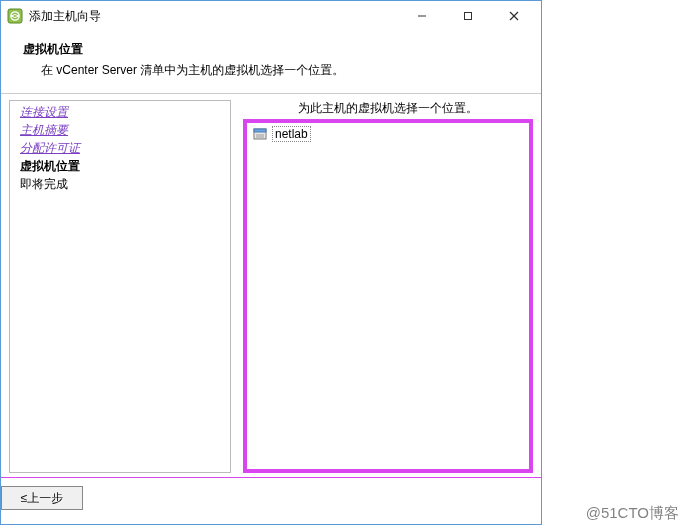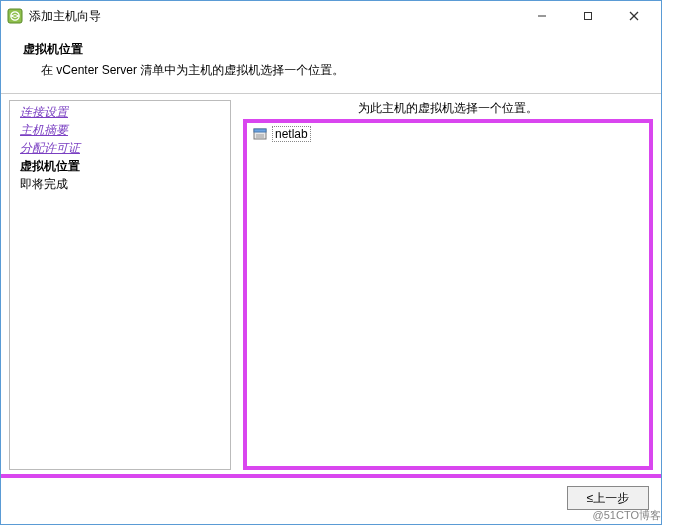--- a/index.html
+++ b/index.html
@@ -7,21 +7,21 @@
     margin: 0;
     font-family: "Microsoft YaHei", "SimSun", Tahoma, sans-serif;
     font-size: 12px;
     background: #fff;
     color: #000;
     width: 679px;
     height: 525px;
     position: relative;
   }
   .window {
-    width: 662px;
+    width: 542px;
     height: 525px;
     border: 1px solid #5a9bd5;
     background: #fff;
     display: flex;
     flex-direction: column;
   }
   .titlebar {
     height: 30px;
     display: flex;
     align-items: center;
@@ -102,44 +102,44 @@
     border: 1px dotted #888;
     padding: 0 2px;
     background: #fff;
   }
   .node-icon { width: 16px; height: 16px; display:inline-flex; align-items:center; justify-content:center;}
   .node-label { font-size: 12px; }
 
   .button-bar {
     padding: 8px 12px 14px 0;
     display: flex;
-    justify-content: flex-end;
+    justify-content: space-between;
     gap: 10px;
-    border-top: 4px solid #d946ef;
+    border-top: 1px solid #d946ef;
   }
   button.wiz-btn {
     min-width: 82px;
     height: 24px;
     font-size: 12px;
     font-family: inherit;
     background: #f0f0f0;
     border: 1px solid #888;
     padding: 0 10px;
     cursor: pointer;
   }
   button.wiz-btn.default {
     border: 1px solid #222;
     box-shadow: 0 0 0 1px #222 inset;
   }
 
   .watermark {
     position: absolute;
-    right: 18px; bottom: 2px;
+    right: 0; bottom: 2px;
     color: rgba(0,0,0,0.5);
-    font-size: 11px;
+    font-size: 15px;
     font-family: "SimSun","Microsoft YaHei",sans-serif;
     pointer-events: none;
   }
 </style>
 </head>
 <body>
 
 <div class="window">
 
   <div class="titlebar">

